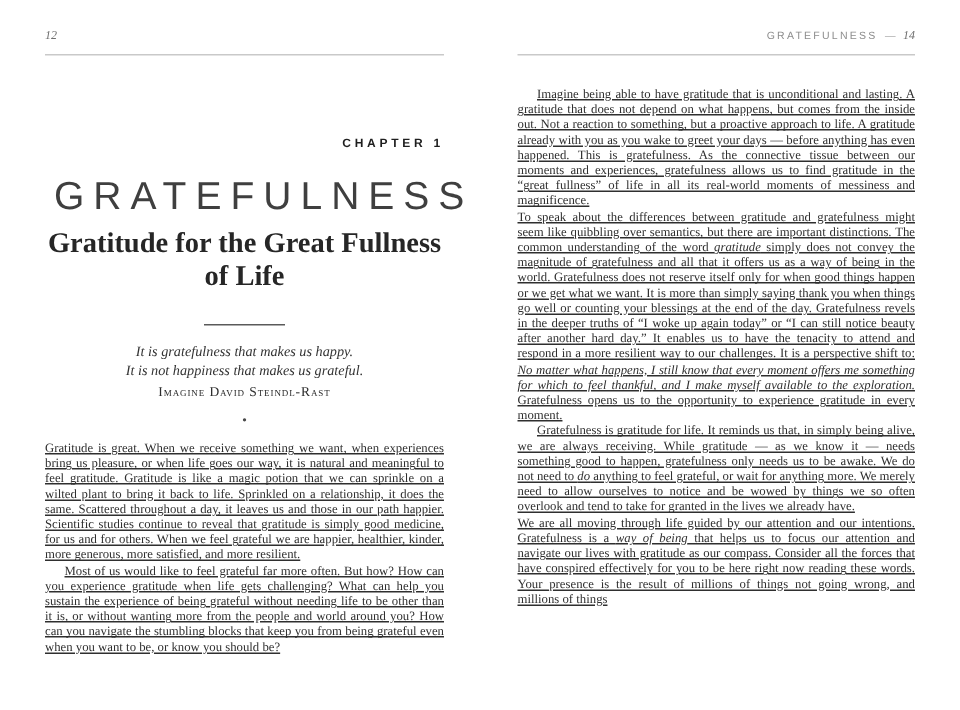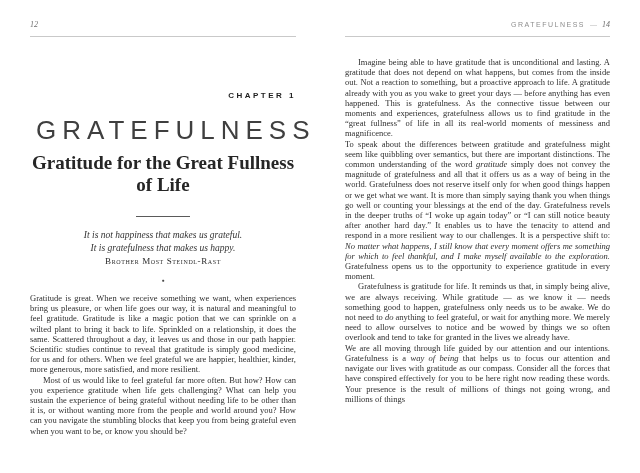--- a/index.html
+++ b/index.html
@@ -82,21 +82,21 @@
     margin-top: 1px;
     color: #2c2c2c;
   }
   .ornament {
     text-align: center;
     font-size: 5px;
     color: #4a4a4a;
     margin-top: 12px;
   }
 
-  .body-text { margin-top: 10px; }
+  .body-text { margin-top: 10px; text-decoration: underline; }
   .page-right .body-text { margin-top: 20px; }
   .body-text p {
     font-size: 8.5px;
     line-height: 10.2px;
     text-align: justify;
     color: #2f2f2f;
   }
   .body-text p.indent { text-indent: 13px; }
   .section-heading {
     font-family: "Liberation Sans", sans-serif;
@@ -117,24 +117,24 @@
       <span class="folio">12</span>
     </div>
 
     <div class="chapter-label">CHAPTER 1</div>
     <div class="book-title">GRATEFULNESS</div>
     <div class="book-subtitle">Gratitude for the Great Fullness of Life</div>
 
     <div class="title-divider"></div>
 
     <div class="epigraph">
+      <div>It is gratefulness that makes us happy.</div>
       <div>It is not happiness that makes us grateful.</div>
-      <div>It is gratefulness that makes us happy.</div>
     </div>
-    <div class="attribution">Brother Most Steindl-Rast</div>
+    <div class="attribution">Imagine David Steindl-Rast</div>
 
     <div class="ornament">●</div>
 
     <div class="body-text">
       <p><span>Gratitude is great. When we receive something we want, when experiences bring us pleasure, or when life goes our way, it is natural and meaningful to feel gratitude. Gratitude is like a magic potion that we can sprinkle on a wilted plant to bring it back to life. Sprinkled on a relationship, it does the same. Scattered throughout a day, it leaves us and those in our path happier. Scientific studies continue to reveal that gratitude is simply good medicine, for us and for others. When we feel grateful we are happier, healthier, kinder, more generous, more satisfied, and more resilient.</span></p>
       <p class="indent"><span>Most of us would like to feel grateful far more often. But how? How can you experience gratitude when life gets challenging? What can help you sustain the experience of being grateful without needing life to be other than it is, or without wanting more from the people and world around you? How can you navigate the stumbling blocks that keep you from being grateful even when you want to be, or know you should be?</span></p>
     </div>
   </div>
 
   <div class="page page-right">

